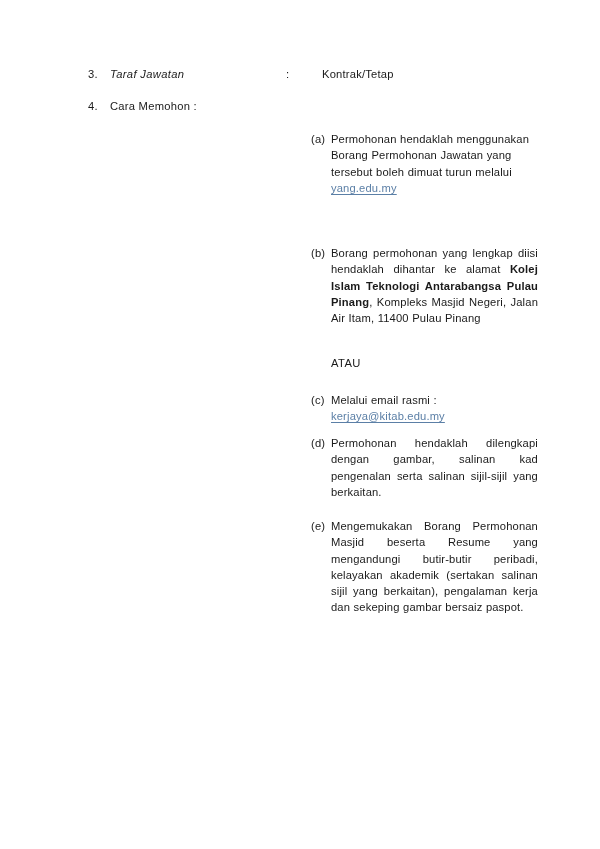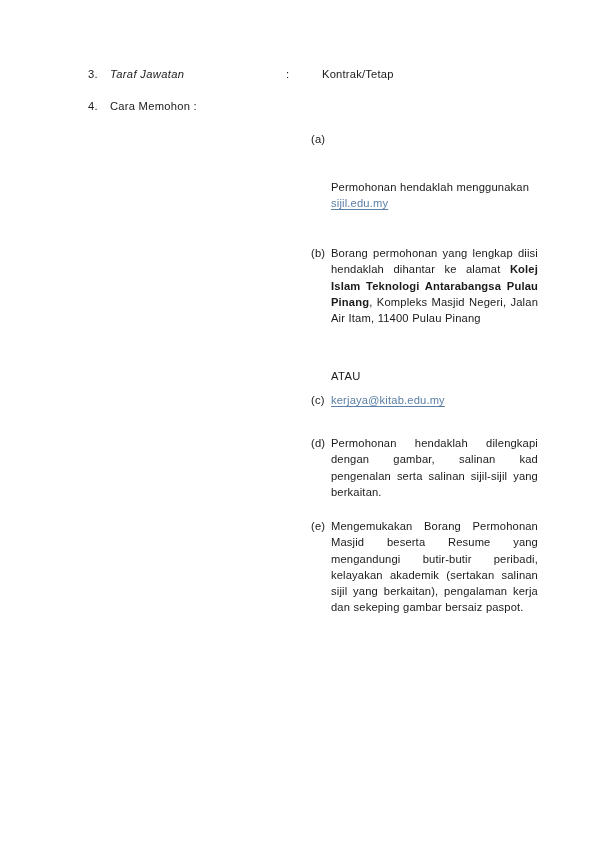--- a/index.html
+++ b/index.html
@@ -98,35 +98,35 @@
   .doclink {
     color: #5b7fa6;
     text-decoration: underline;
     text-underline-offset: 1.5px;
     cursor: pointer;
     letter-spacing: 0.15px;
   }
 
   .block-a { top: 131px; }
   .block-b { top: 245px; }
-  .block-atau { top: 368px; }
+  .block-atau { top: 355px; }
   .block-c { top: 392px; }
   .block-d { top: 435px; }
   .block-e { top: 518px; }
 
   .row-3 { top: 66px; }
   .row-4 { top: 98px; }
 
   
   .sub-body p {
     margin: 0;
     text-align: justify;
   }
   .sub-body p:last-child { text-align: left; }
-  .sub-body p.justified-all { text-align: justify; margin-top: 48px; }
+  .sub-body p.justified-all { text-align: justify; }
   .sub-body p.left { text-align: left; }
 </style>
 </head>
 <body>
 
 <div class="page">
 
   <div class="num-row row-3">
     <span class="num-marker">3.</span>
     <span class="num-label">Taraf  Jawatan</span>
@@ -136,34 +136,37 @@
 
   <div class="num-row row-4">
     <span class="num-marker">4.</span>
     <span class="num-label-plain">Cara Memohon :</span>
   </div>
 
   <div class="sub-item block-a">
     <span class="sub-marker">(a)</span>
     <span class="sub-body">
       <p class="justified-all">Permohonan hendaklah menggunakan</p>
-      <p class="left"><span class="doclink">sijil.edu.my</span></p>
+      <p class="justified-all">Borang Permohonan Jawatan yang</p>
+      <p class="left">tersebut boleh dimuat turun melalui</p>
+      <p class="left"><span class="doclink">yang.edu.my</span></p>
     </span>
   </div>
 
   <div class="sub-item block-b">
     <span class="sub-marker">(b)</span>
     <span class="sub-body"><span>Borang permohonan yang lengkap diisi hendaklah dihantar ke alamat </span><b>Kolej Islam Teknologi Antarabangsa Pulau Pinang</b><span>, Kompleks Masjid Negeri, Jalan Air Itam, 11400 Pulau Pinang</span></span>
   </div>
 
   <div class="standalone block-atau">ATAU</div>
 
   <div class="sub-item block-c">
     <span class="sub-marker">(c)</span>
     <span class="sub-body">
+      <p class="left">Melalui email rasmi :</p>
       <p class="left"><span class="doclink">kerjaya@kitab.edu.my</span></p>
     </span>
   </div>
 
   <div class="sub-item block-d">
     <span class="sub-marker">(d)</span>
     <span class="sub-body">Permohonan hendaklah dilengkapi dengan gambar, salinan kad pengenalan serta salinan sijil-sijil yang berkaitan.</span>
   </div>
 
   <div class="sub-item block-e">

